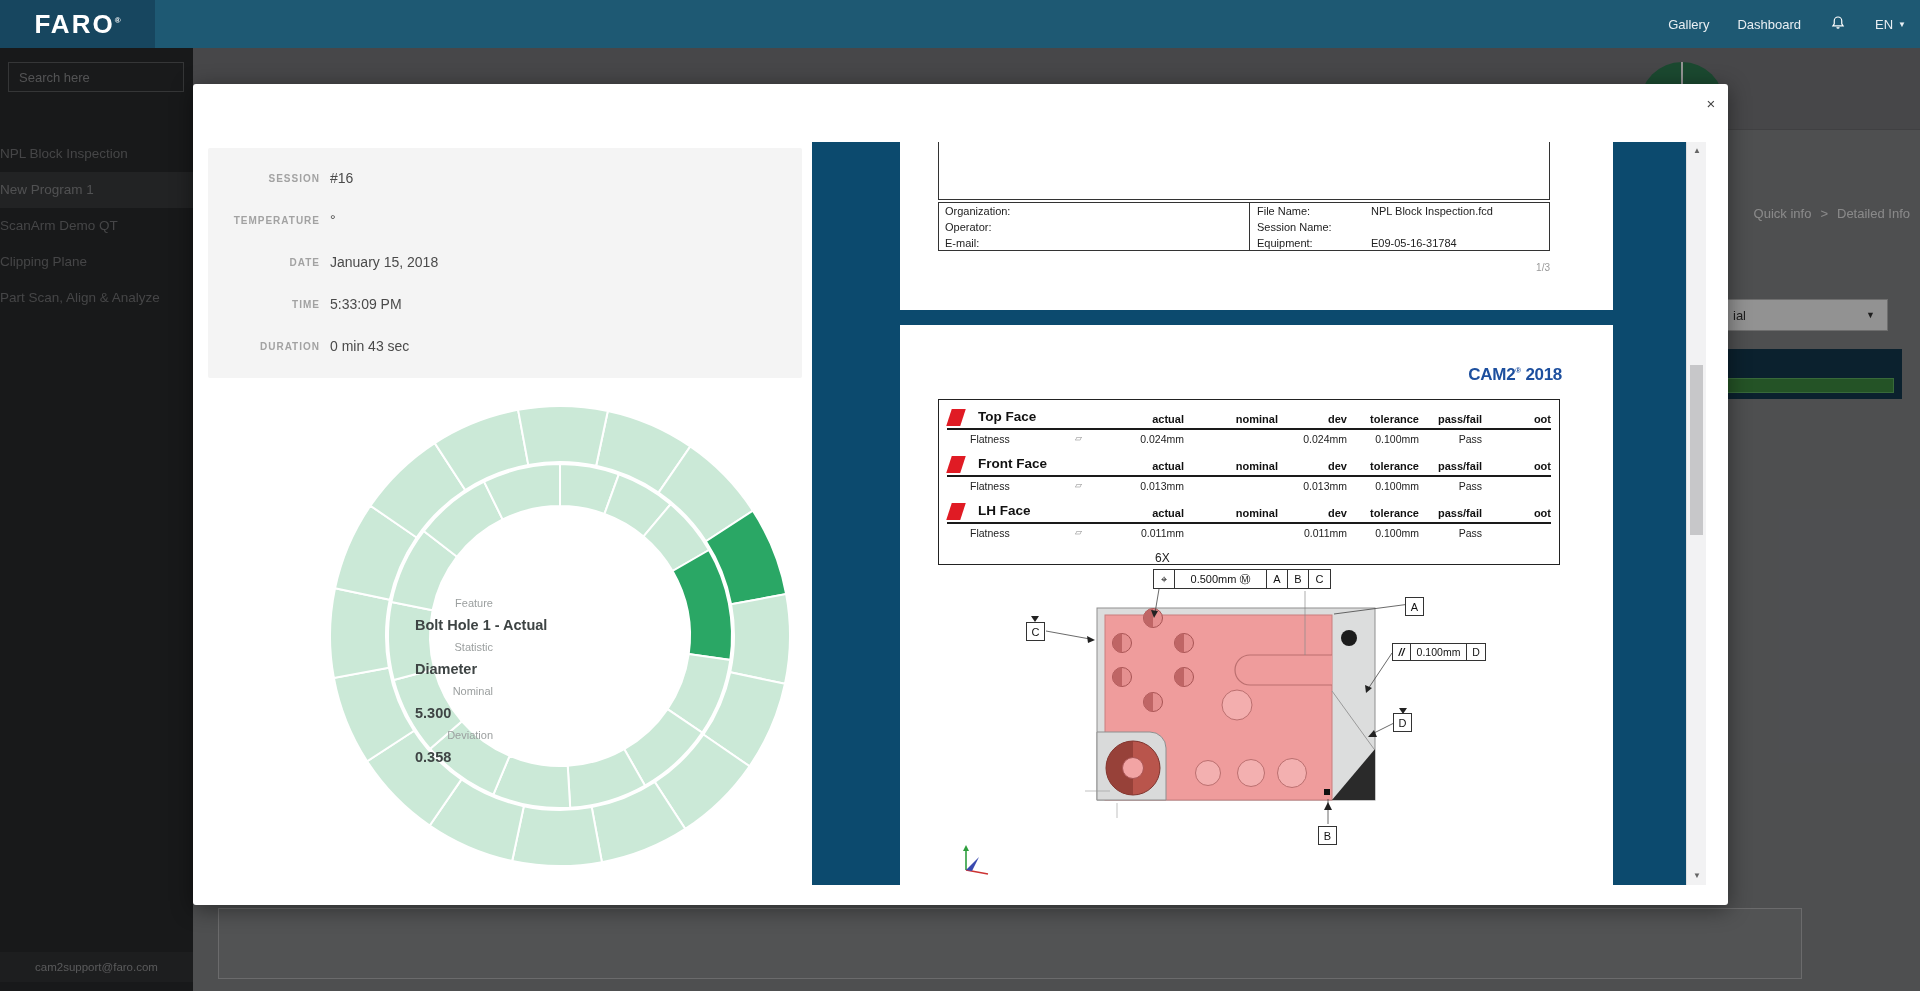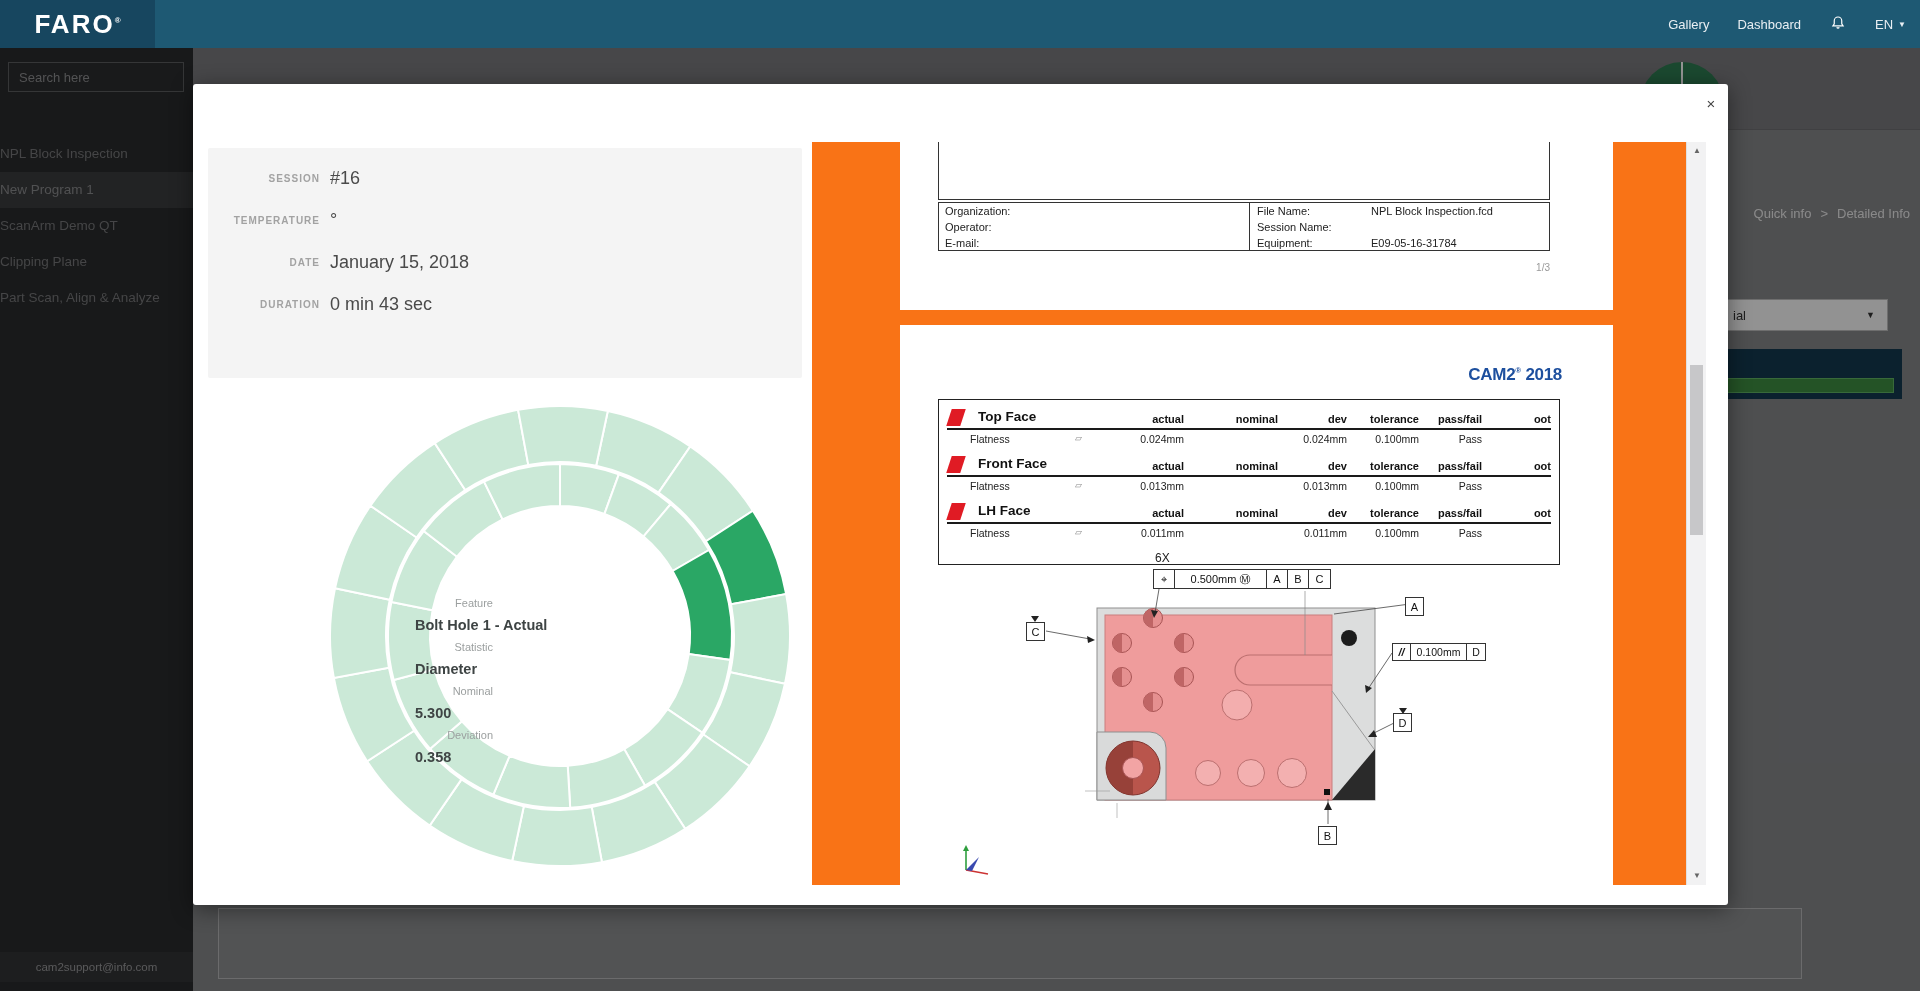--- a/index.html
+++ b/index.html
@@ -64,33 +64,33 @@
     border-radius:3px; box-shadow:0 4px 22px rgba(0,0,0,.45); z-index:10; }
   #modal-close { position:absolute; left:1505px; top:7px; width:26px; height:26px; cursor:pointer;
     color:#444; font-size:15px; text-align:center; line-height:26px; }
 
   
   #session-card { position:absolute; left:15px; top:64px; width:594px; height:230px;
     background:#f4f4f4; border-radius:2px; padding-top:9px; }
   .sess-row { display:flex; align-items:center; height:42px; }
   .sess-label { width:112px; text-align:right; font-size:10px; letter-spacing:1px; color:#a2a2a2;
     font-weight:bold; margin-right:10px; }
-  .sess-value { font-size:18px; color:#4a4a4a; }
+  .sess-value { font-size:14px; color:#4a4a4a; }
 
   
   #donut { position:absolute; left:132px; top:316px; width:470px; height:470px; }
   #donut path { cursor:pointer; }
   #donut-center { position:absolute; left:222px; top:508px; width:250px; }
   .dc-row { display:flex; align-items:baseline; line-height:22px;flex-direction:column; }
   .dc-label { width:78px; text-align:right; font-size:11px; color:#9b9f9f; margin-right:8px; }
   .dc-value { font-size:14.5px; font-weight:bold; color:#3e4444; }
 
   
   #pdf-viewer { position:absolute; left:619px; top:58px; width:874px; height:743px;
-    background:#f97316; overflow:hidden; }
+    background:#0c4a6e; overflow:hidden; }
   .pdf-page { position:absolute; width:713px; background:#fff; }
   #pdf-page1 { left:88px; top:-44px; height:212px; }
   #pdf-page2 { left:88px; top:183px; height:610px; }
 
   
   #p1-emptybox { position:absolute; left:38px; top:-20px; width:612px; height:122px;
     border:1px solid #333; }
   #p1-table { position:absolute; left:38px; top:104px; width:612px; height:49px;
     border:1px solid #333; font-size:11px; color:#222; }
   #p1-table .cell-divider { position:absolute; left:310px; top:0; width:1px; height:100%; background:#333; }
@@ -180,21 +180,21 @@
         <line x1="9.4" y1="9.4" x2="13" y2="13" stroke="#8e8f91" stroke-width="1.4"></line>
       </svg>
     </div>
     <div id="sidebar-items">
       <div class="side-item ind0">NPL Block Inspection</div>
       <div class="side-item ind1 selected">New Program 1</div>
       <div class="side-item ind0">ScanArm Demo QT</div>
       <div class="side-item ind1">Clipping Plane</div>
       <div class="side-item ind1">Part Scan, Align &amp; Analyze</div>
     </div>
-    <div id="sidebar-email">cam2support@info.com</div>
+    <div id="sidebar-email">cam2support@faro.com</div>
   </div>
 
   <div id="overlay"></div>
 
   <div id="navbar">
     <div id="logo-block">
       <span id="logo-text"><span>FARO</span><sup>®</sup></span>
     </div>
     <div id="nav-right">
       <span class="nav-link">Gallery</span>
@@ -220,20 +220,24 @@
         <span class="sess-label">SESSION</span>
         <span class="sess-value">#16</span>
       </div>
       <div class="sess-row">
         <span class="sess-label">TEMPERATURE</span>
         <span class="sess-value">°</span>
       </div>
       <div class="sess-row">
         <span class="sess-label">DATE</span>
         <span class="sess-value">January 15, 2018</span>
+      </div>
+      <div class="sess-row">
+        <span class="sess-label">TIME</span>
+        <span class="sess-value">5:33:09 PM</span>
       </div>
       <div class="sess-row">
         <span class="sess-label">DURATION</span>
         <span class="sess-value">0 min 43 sec</span>
       </div>
     </div>
 
     <svg id="donut" viewBox="0 0 470 470">
         <path d="M282.82,11.03 A230 230 0 0 1 365.27,46.45 L333.55,92.60 A174 174 0 0 0 271.18,65.80 Z" fill="#cbe9d7" stroke="#ffffff" stroke-width="2"></path>
         <path d="M365.27,46.45 A230 230 0 0 1 427.89,110.73 L380.93,141.23 A174 174 0 0 0 333.55,92.60 Z" fill="#cbe9d7" stroke="#ffffff" stroke-width="2"></path>

